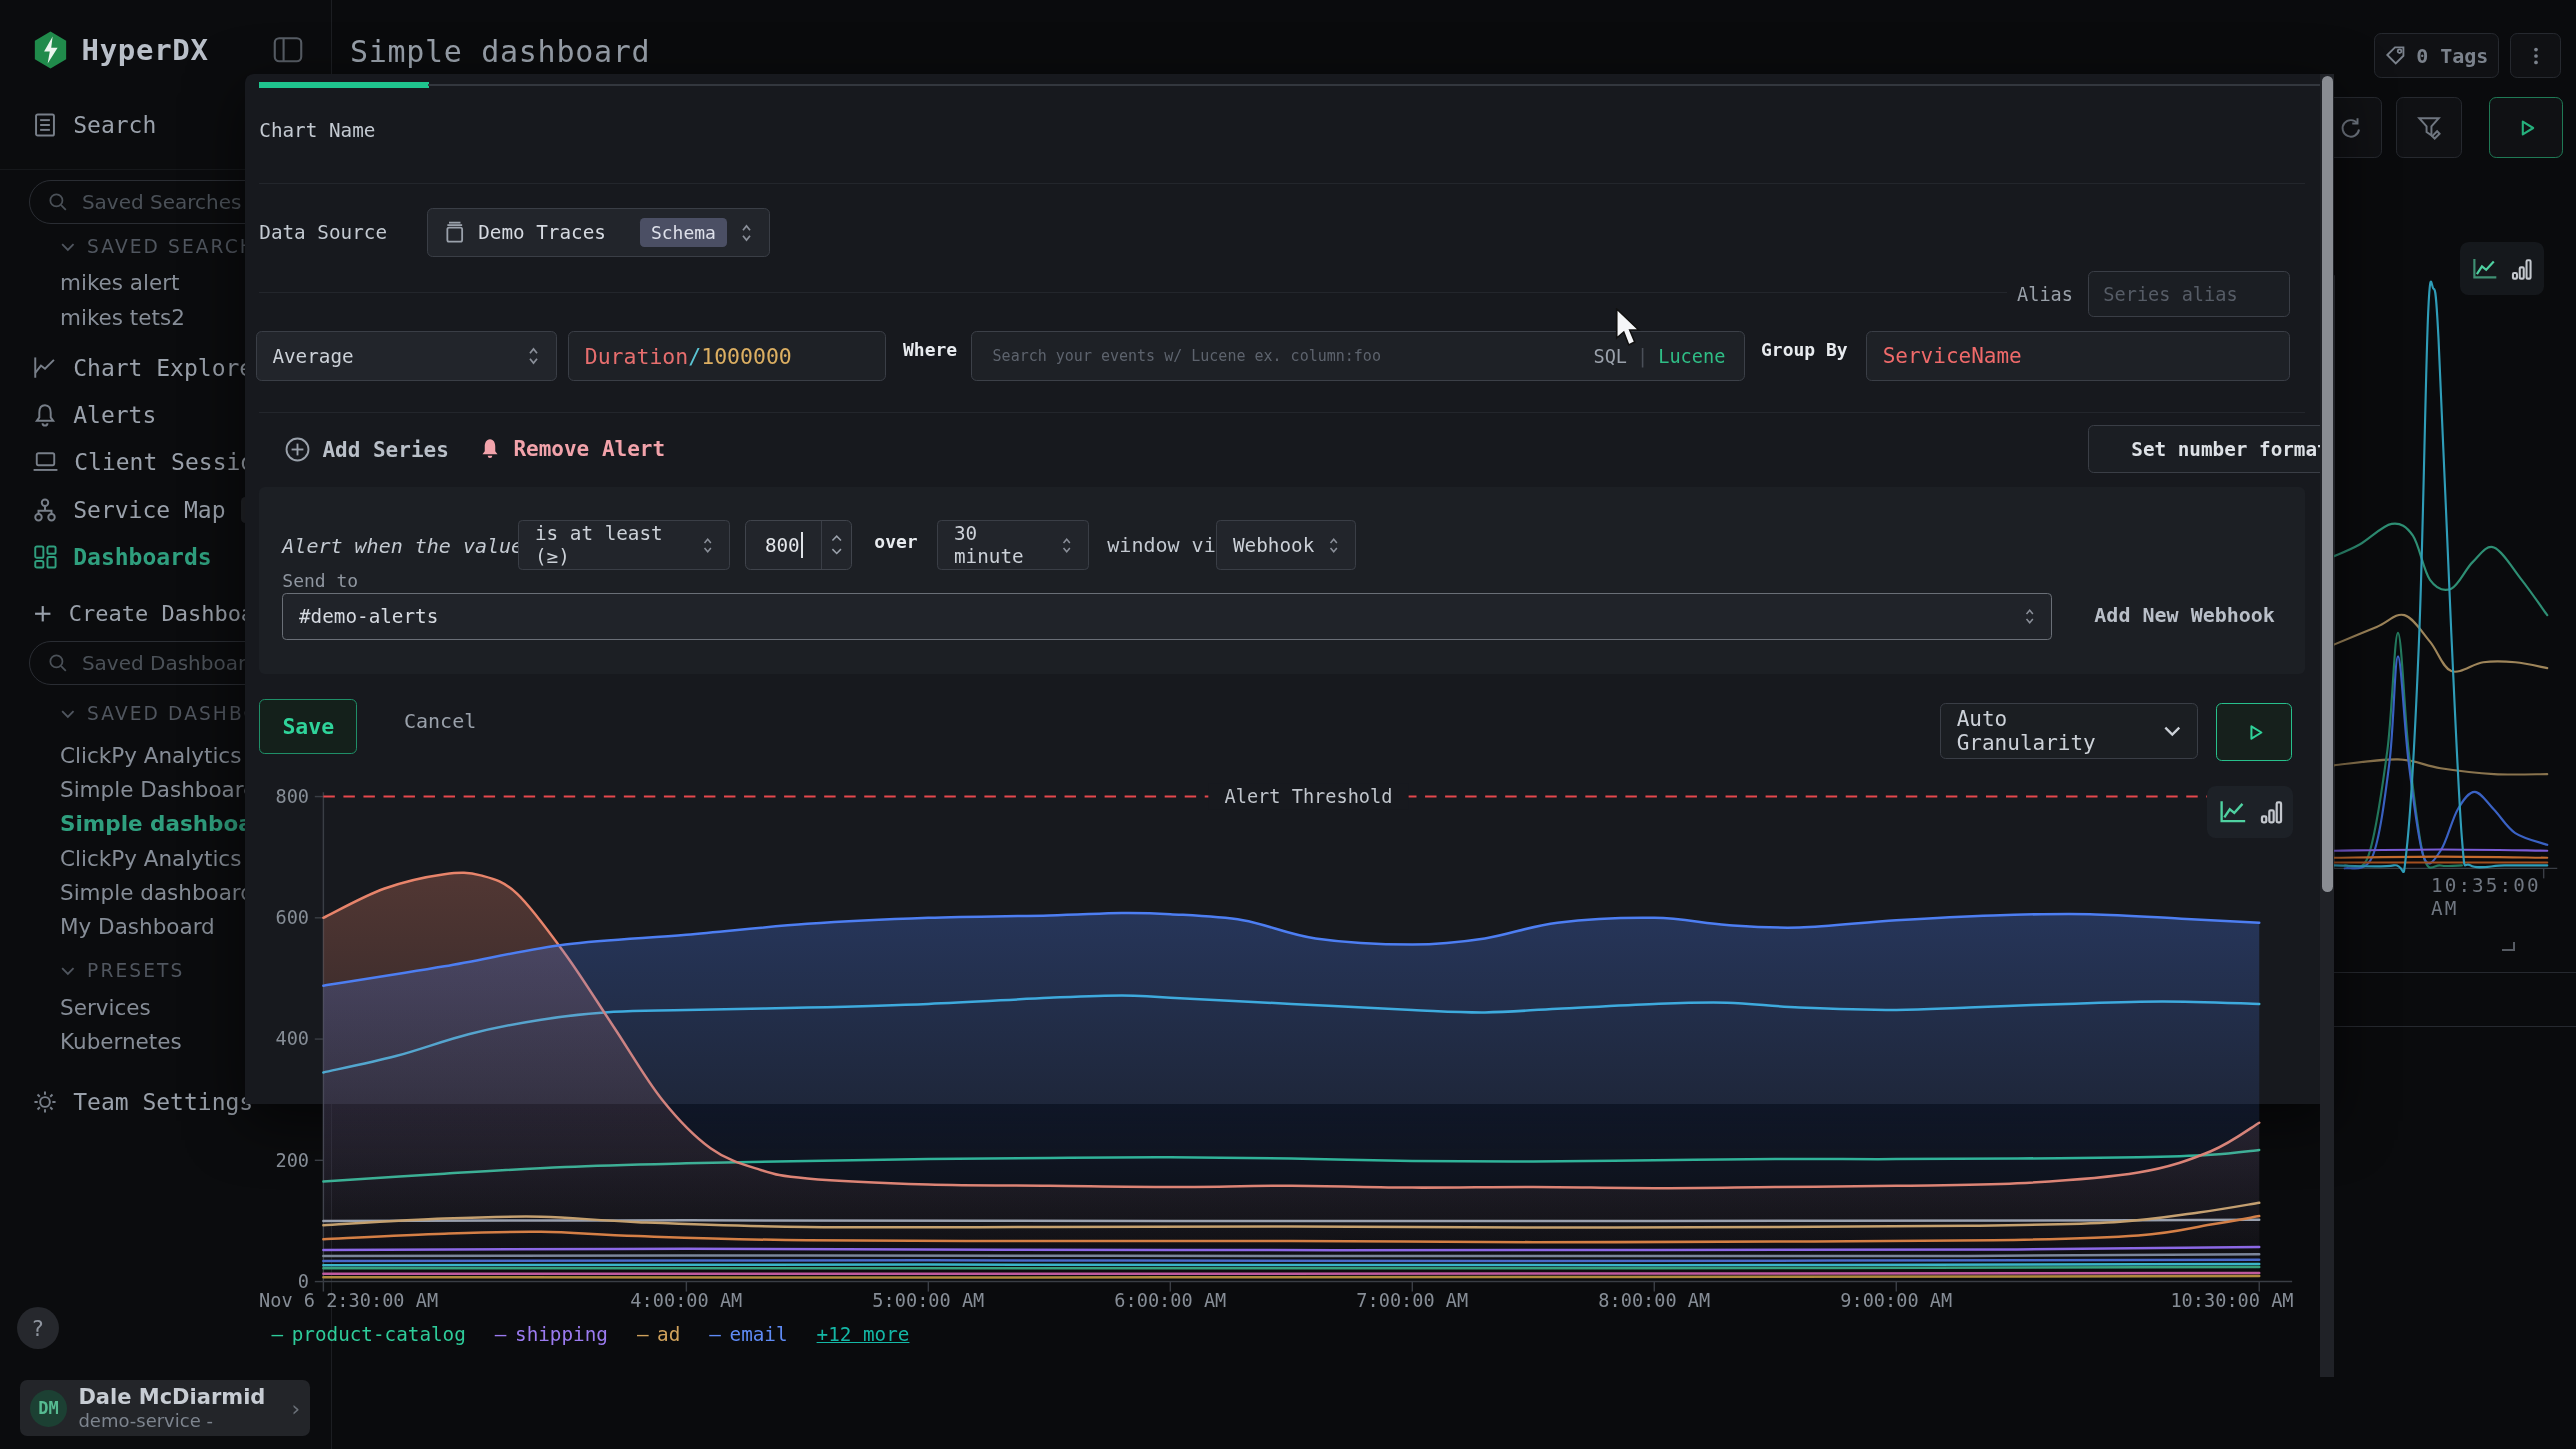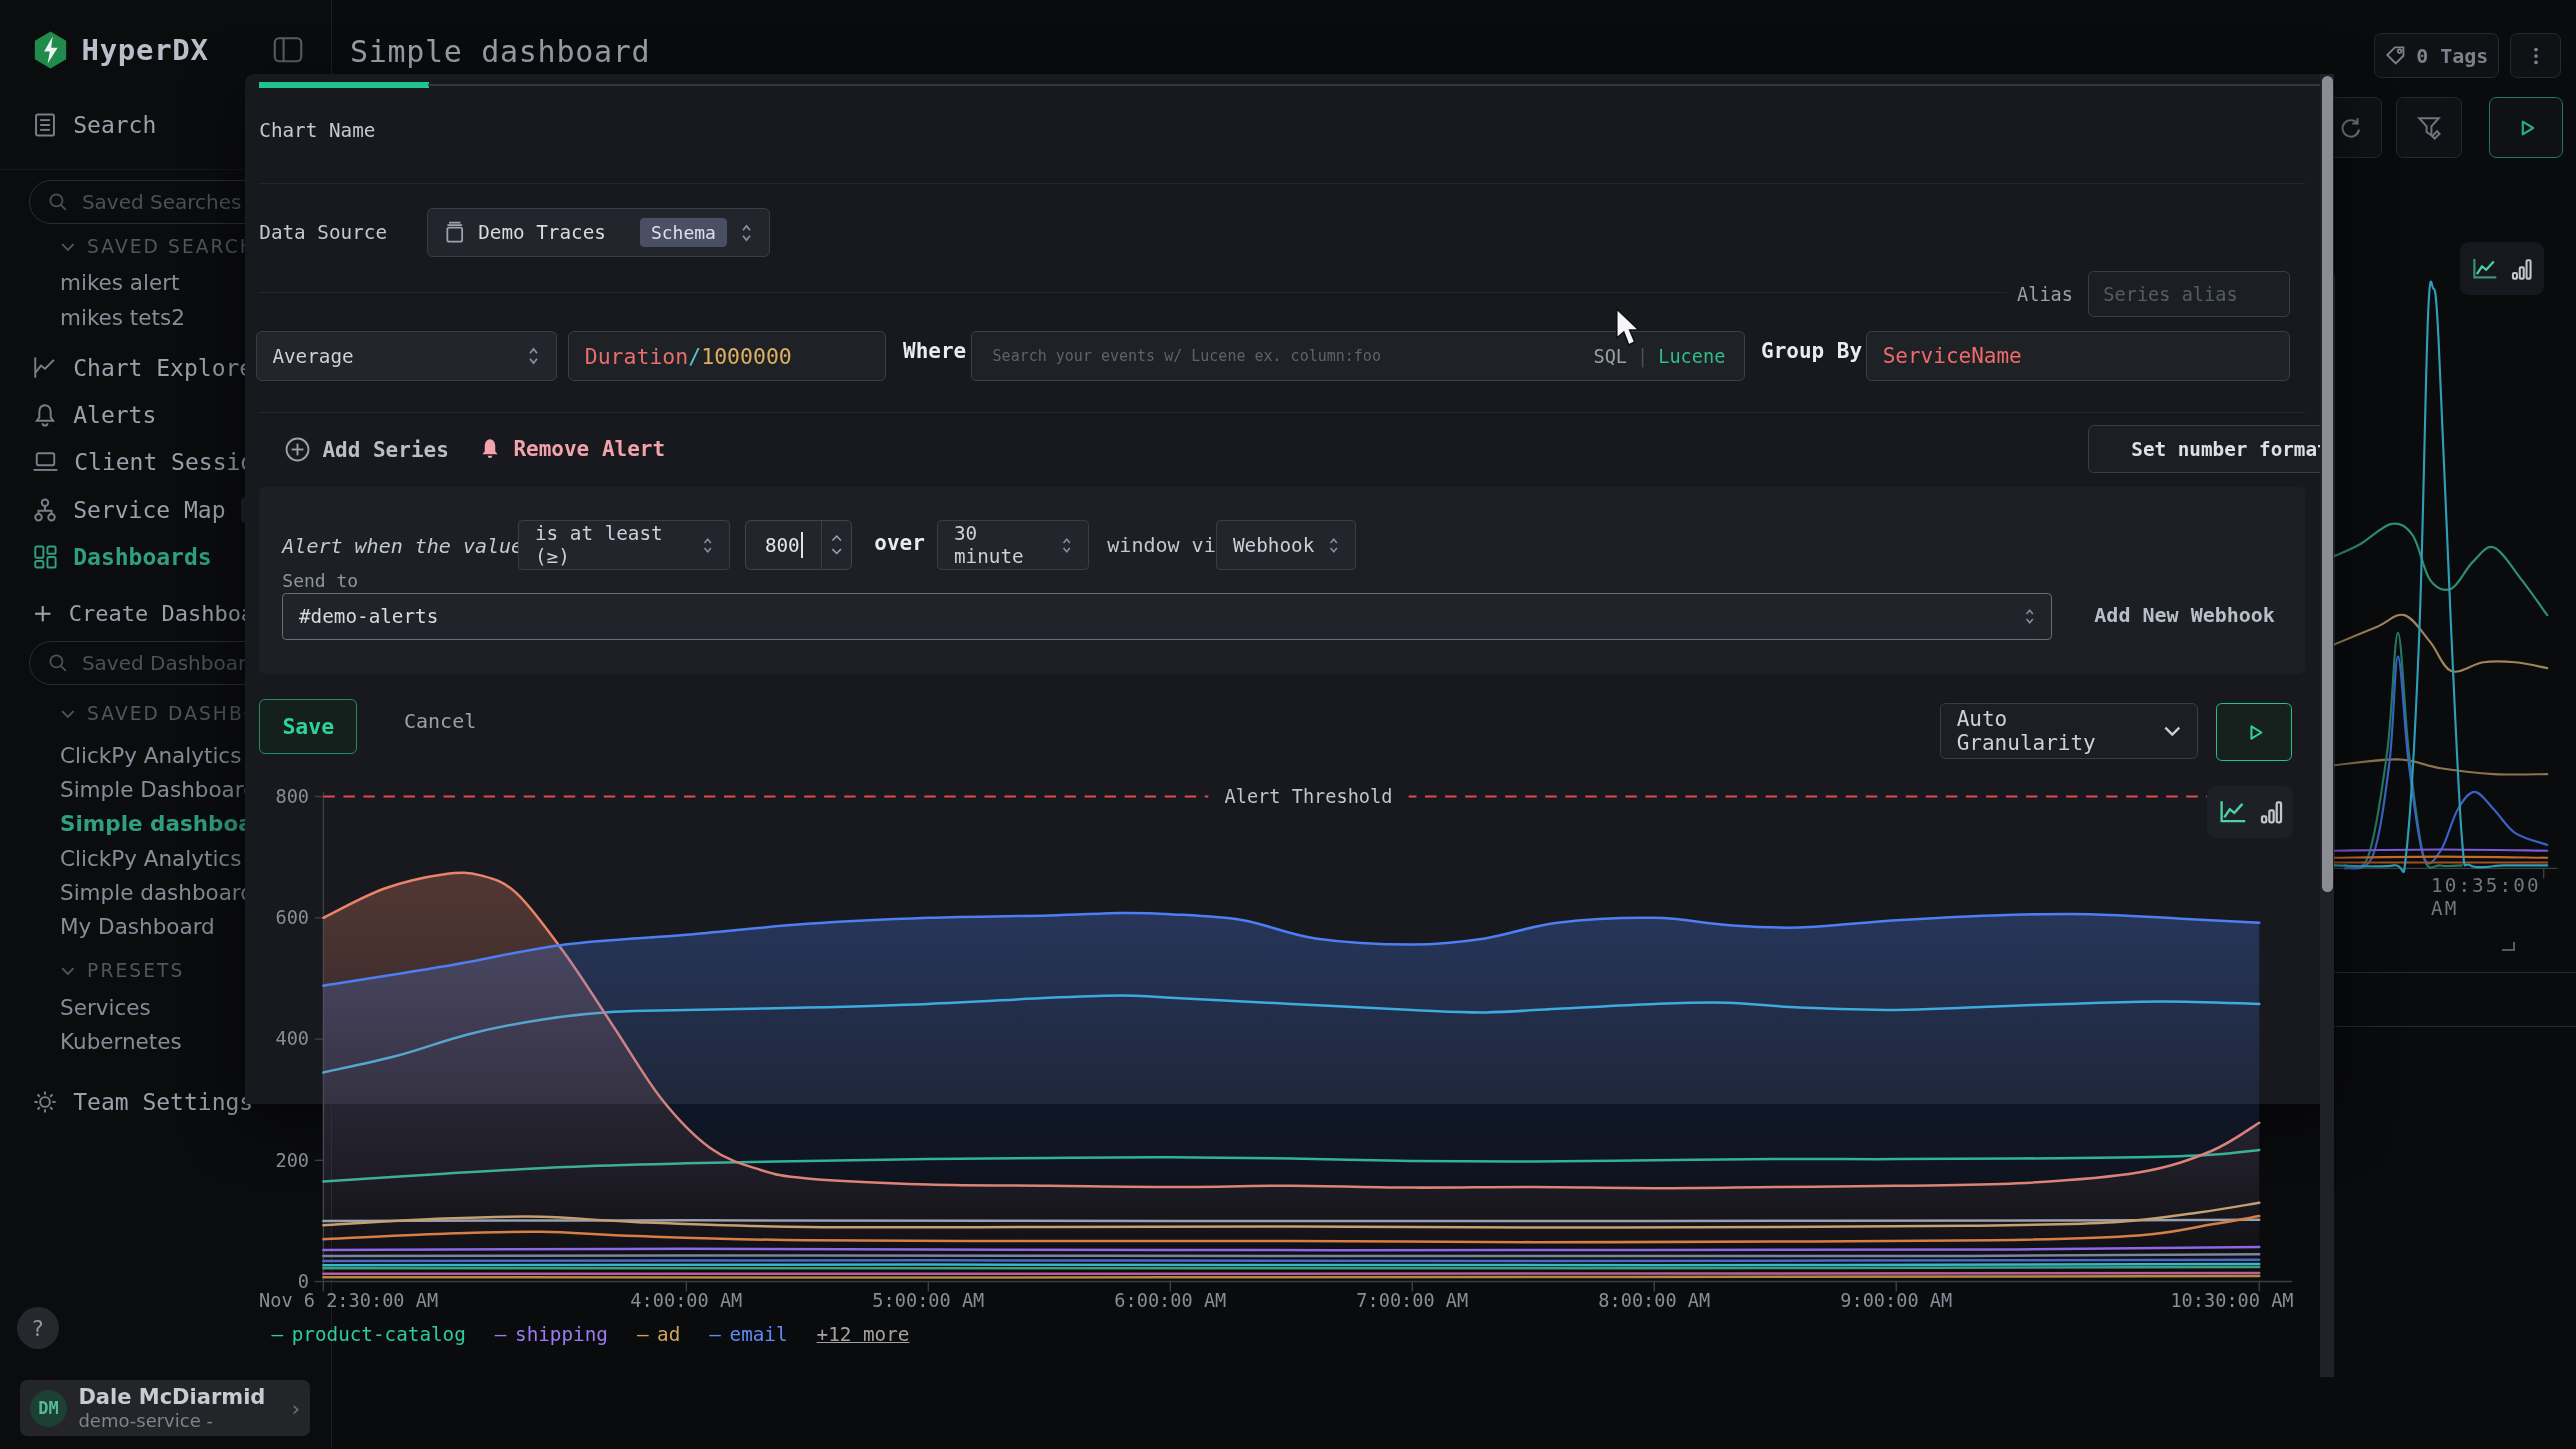--- a/index.html
+++ b/index.html
@@ -64,21 +64,21 @@
   .m-label{position:absolute;font-size:19.3px;color:#c3c9d1;}
   .m-divider{position:absolute;height:1.4px;background:#23262c;}
   .text-input{position:absolute;background:#1e2126;border:1.4px solid #565b64;border-radius:5.7px;color:#ccd1d8;
               font-size:20px;padding:0 18.6px;box-sizing:border-box;}
   .text-input.dim-border{border-color:#3a3e46;}
   .text-input::placeholder{color:#565c66;}
   .select{position:absolute;background:#22252b;border:1.4px solid #3a3e46;border-radius:5.7px;
           display:flex;align-items:center;font-size:19.3px;color:#ccd1d8;padding:0 15.7px;box-sizing:border-box;gap:13px;}
   .select .chev{margin-left:auto;color:#8a8f99;}
   .schema-badge{background:#4b4f64;color:#dde0ea;font-size:18px;border-radius:4.3px;padding:4.3px 11.4px;margin-left:auto;}
-  .bold-label{font-weight:bold;color:#e8ebef;font-size:21px;}
+  .bold-label{font-weight:bold;color:#e8ebef;font-size:18px;}
   .expr-field{color:#e66e6e;}
   .expr-op{color:#5bc5d4;}
   .expr-num{color:#dcaf62;}
   .search-box{position:absolute;background:#1e2126;border:1.4px solid #3c4048;border-radius:5.7px;
               display:flex;align-items:center;padding:0 18.6px;box-sizing:border-box;}
   .search-box input{flex:1;background:transparent;border:0;color:#d946ef;font-size:15px;}
   .search-box input::placeholder{color:#5d636d;}
   .sql-toggle{display:flex;align-items:center;gap:10px;font-size:18.6px;}
   .sql-toggle .sql{color:#9aa1ab;}
   .sql-toggle .sep{color:#4a4f58;}
@@ -95,21 +95,21 @@
   .send-label{position:absolute;font-size:18px;color:#8f96a0;}
   .save-btn{position:absolute;left:14.3px;top:625px;width:96px;height:53px;border:1.4px solid #1f8f68;border-radius:5.7px;
             background:#14201b;color:#2fd39a;font-size:21.5px;font-weight:bold;display:flex;align-items:center;justify-content:center;}
   .cancel-btn{position:absolute;left:159px;top:635px;font-size:20px;color:#9aa1ab;}
   .play-btn{position:absolute;border:1.4px solid #27c08c;border-radius:5.7px;background:#16201c;
             display:flex;align-items:center;justify-content:center;color:#2fd39a;}
   .chart-toggle{position:absolute;left:1962px;top:712px;width:86px;height:52px;background:#1d2127;border-radius:8.6px;
                 display:flex;align-items:center;justify-content:center;gap:13px;}
   .legend{position:absolute;left:26.5px;top:1249px;display:flex;align-items:center;gap:29px;font-size:19.3px;}
   .leg-item{display:flex;align-items:center;gap:8.6px;}
-  .leg-more{color:#a3a3a3;text-decoration:underline;}
+  .leg-more{color:#14b8a6;text-decoration:underline;}
   .m-scroll-track{position:absolute;left:2075px;top:0;width:13.6px;height:1303px;background:#202227;}
   .m-scroll-thumb{position:absolute;left:2077px;top:2.1px;width:10.7px;height:816px;background:#8a8d93;border-radius:5.7px;}
 
   .cursor{position:absolute;left:1614px;top:308px;z-index:9;}
 </style>
 </head>
 <body>
 
 <div class="screen">
 

